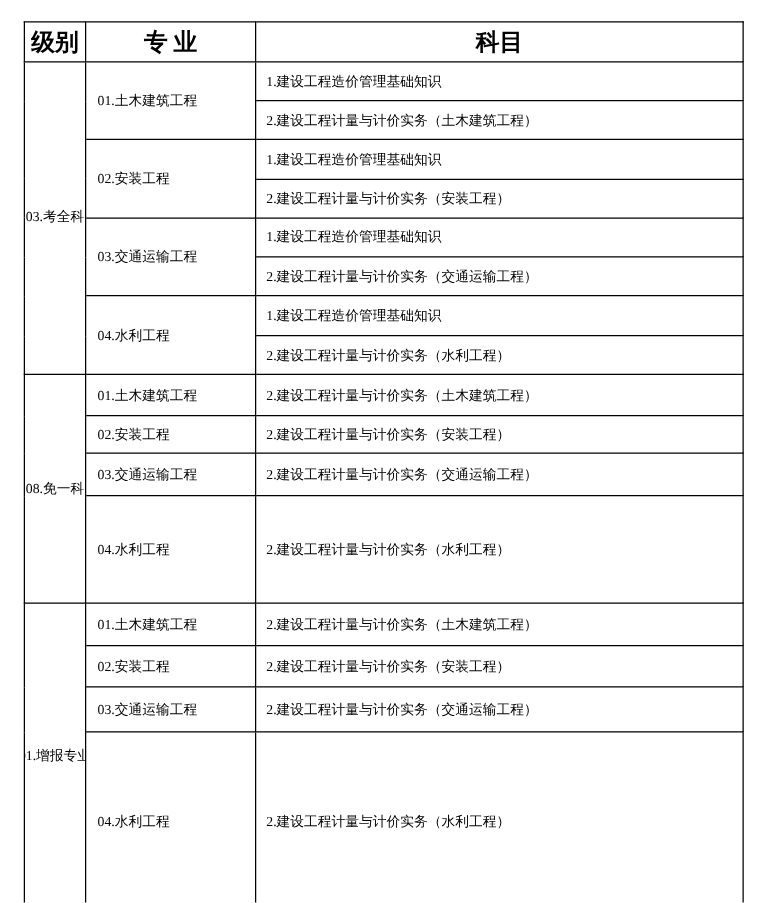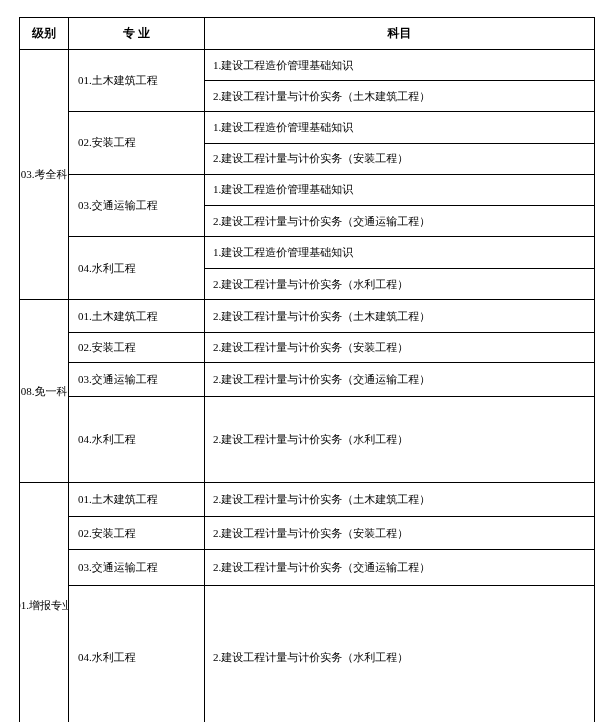--- a/index.html
+++ b/index.html
@@ -29,21 +29,21 @@
   th, td {
     border: 1px solid #000000;
     padding: 0;
     font-size: 11px;
     vertical-align: middle;
     overflow: hidden;
     background: #ffffff;
   }
   th {
     font-weight: bold;
-    font-size: 12px;
+    font-size: 19px;
     text-align: center;
   }
   td.level { text-align: center; }
   .level-stack {
     display: flex;
     flex-direction: row;
     justify-content: center;
     align-items: center;
   }
   .level-stack span { line-height: 47px; display: block; }

